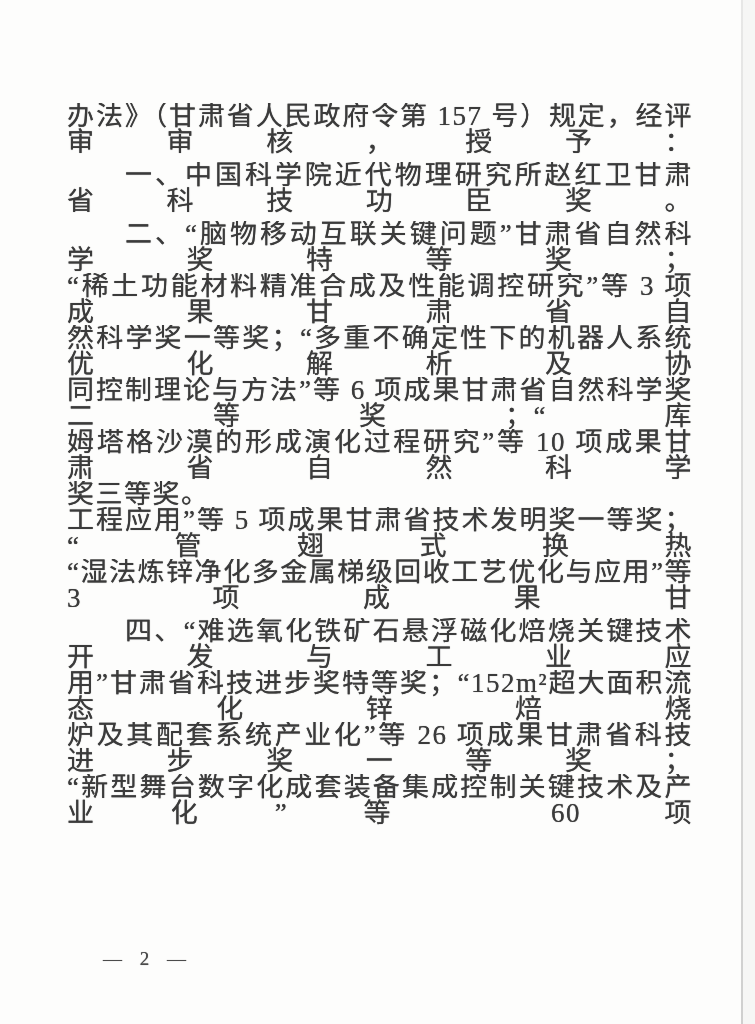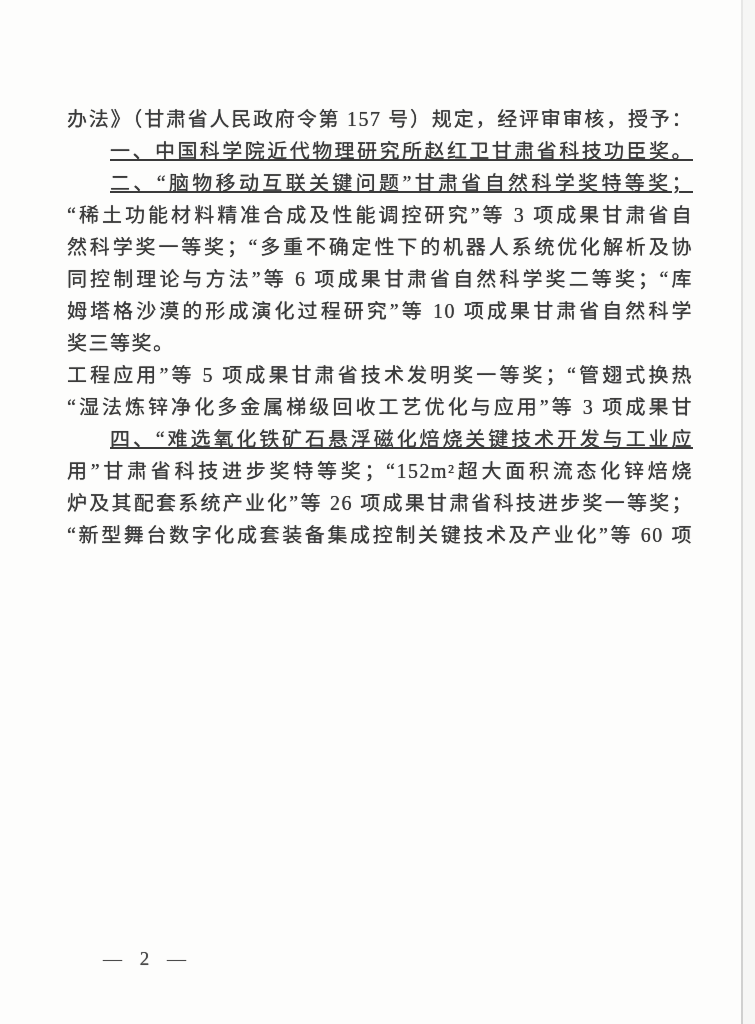--- a/index.html
+++ b/index.html
@@ -34,37 +34,37 @@
     background: linear-gradient(to bottom, rgba(190,190,190,0.35), rgba(170,170,170,0.55));
   }
   .text-block {
     position: absolute;
     left: 67px;
     top: 103px;
     width: 626px;
     text-shadow: 0 0 0.7px rgba(55,55,55,0.9);
   }
   .line {
-    font-size: 20px;
-    line-height: 32px;
+    font-size: 27px;
+    line-height: 26px;
     letter-spacing: 1.5px;
     text-align: justify;
     text-align-last: justify;
     overflow: hidden;
     white-space: normal;
   }
   .line.short {
     text-align: right;
     text-align-last: left;
   }
   .line.indent {
     text-indent: 2.15em;
   }
   .line.p-start {
-    text-decoration: underline;
+    margin-top: 7px;
   }
   .page-number {
     position: absolute;
     left: 103px;
     top: 948px;
     font-size: 19px;
     letter-spacing: 2px;
     word-spacing: 9px;
     color: #4a4a4a;
     text-shadow: 0 0 0.7px rgba(60,60,60,0.85);

